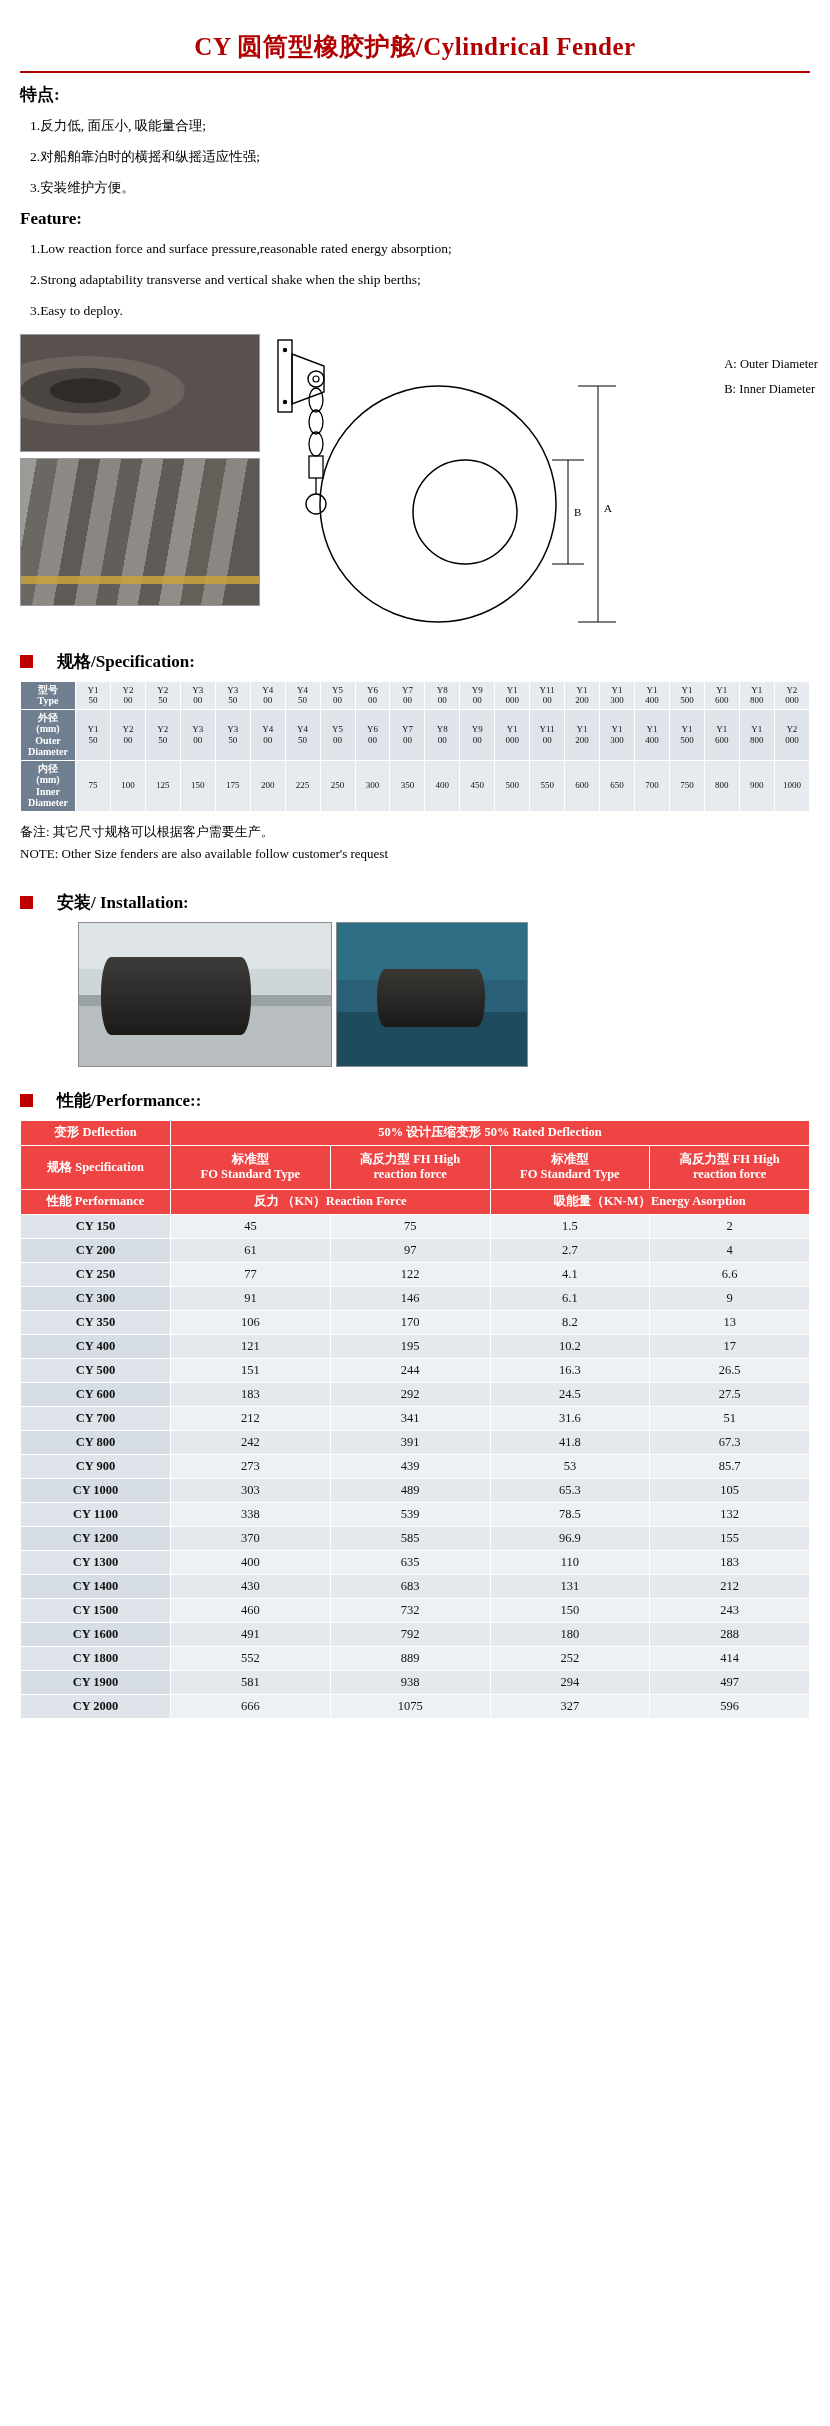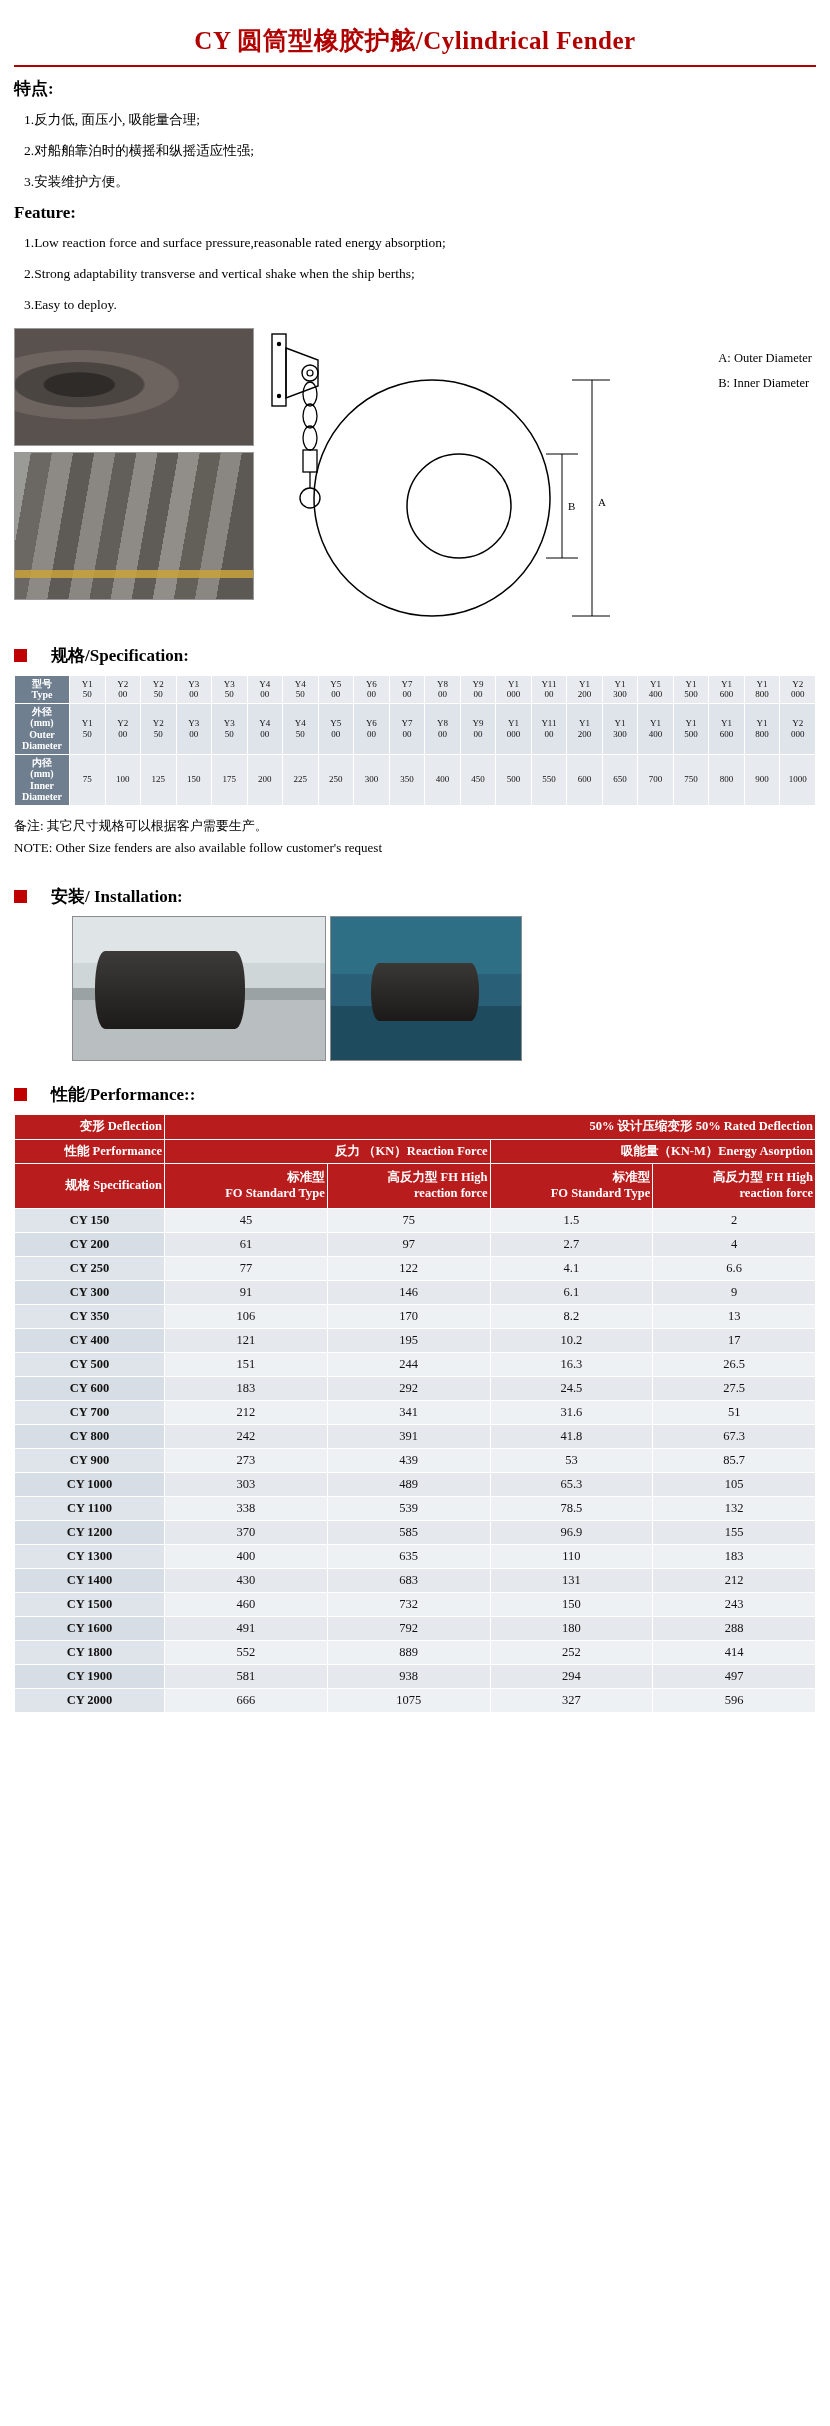--- a/index.html
+++ b/index.html
@@ -8,21 +8,21 @@
     background: #ffffff;
   }
   body {
     width: 830px;
     font-family: "Liberation Serif", serif;
     color: #000;
   }
   .page {
     width: 830px;
     position: relative;
-    padding: 0;
+    padding: 6px;
     box-sizing: border-box;
   }
   .inner {
     padding: 18px 14px 10px 14px;
   }
   h1.title {
     font-family: "Liberation Serif", serif;
     font-size: 25px;
     font-weight: bold;
     color: #b00000;
@@ -198,25 +198,24 @@
     font-size: 12.5px;
     table-layout: fixed;
   }
   .perf th, .perf td {
     border: 1px solid #ffffff;
     text-align: center;
     vertical-align: middle;
     padding: 4px 2px;
   }
   .perf th {
-    background: #b91c1c;
+    background: #ef4444;
     color: #fff;
     font-weight: bold;
     line-height: 1.25;
-    text-align: right;
   }
   .perf th.hsplit { padding: 6px 2px; }
   .perf td {
     background: #eef1f4;
     color: #111;
   }
   .perf td.spec-col {
     background: #dfe4ea;
     font-weight: bold;
   }
@@ -406,42 +405,42 @@
           <col>
           <col>
           <col>
       </colgroup>
       <tbody>
           <tr>
         <th>变形 Deflection</th>
         <th colspan="4">50%  设计压缩变形  50% Rated Deflection</th>
       </tr>
       <tr>
-        <th>性能 Performance</th>
-        <th colspan="2">反力  （KN）Reaction Force</th>
-        <th colspan="2">吸能量（KN-M）Energy Asorption</th>
-      </tr>
-      <tr>
         <th>规格  Specification</th>
         <th class="hsplit">
           <div>标准型</div>
           <div>FO Standard Type</div>
         </th>
         <th class="hsplit">
           <div>高反力型  FH High</div>
           <div>reaction force</div>
         </th>
         <th class="hsplit">
           <div>标准型</div>
           <div>FO Standard Type</div>
         </th>
         <th class="hsplit">
           <div>高反力型  FH High</div>
           <div>reaction force</div>
         </th>
+      </tr>
+      <tr>
+        <th>性能 Performance</th>
+        <th colspan="2">反力  （KN）Reaction Force</th>
+        <th colspan="2">吸能量（KN-M）Energy Asorption</th>
       </tr>
       </tbody>
         <tbody id="perf-body">
           <tr>
             <td class="spec-col">CY 150</td>
             <td>45</td>
             <td>75</td>
             <td>1.5</td>
             <td>2</td>
           </tr>

